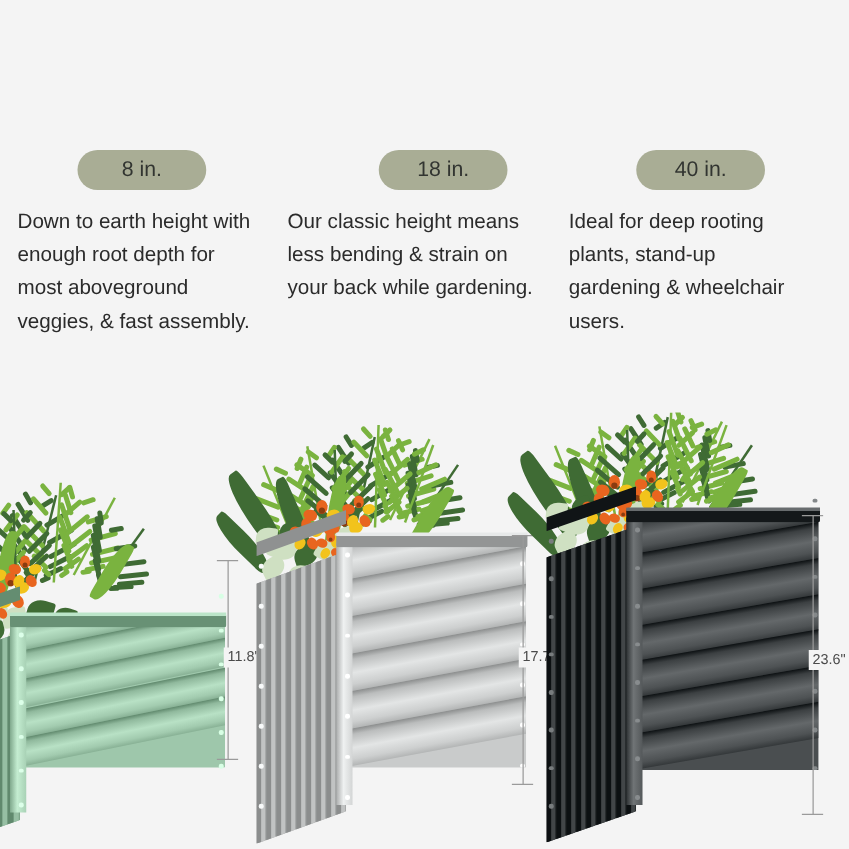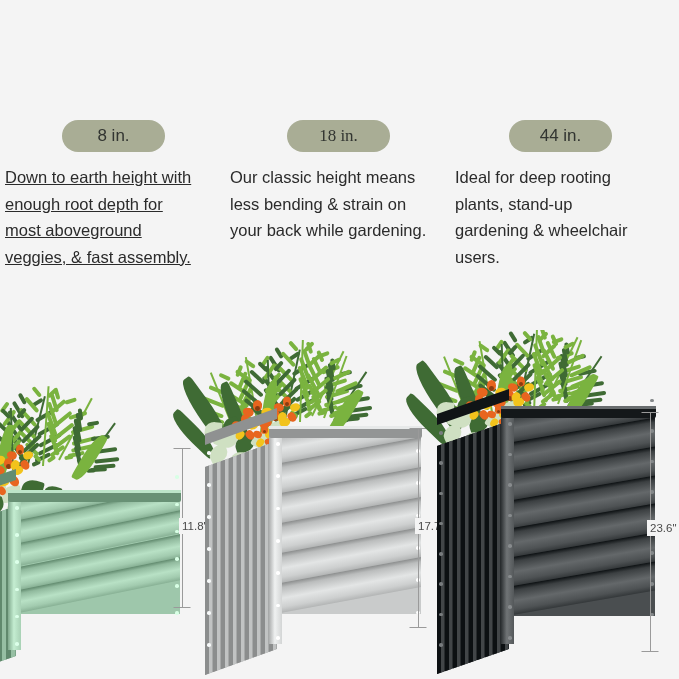--- a/index.html
+++ b/index.html
@@ -21,29 +21,29 @@
   }
 
   
   .badges{position:absolute;top:120px;left:0;width:679px;height:34px;}
   .badge{
     position:absolute;top:0;height:32px;line-height:32px;
     background:#a9ad95;border-radius:17px;
     text-align:center;color:#323531;font-size:17px;
   }
   .badge.b0{left:62px;width:103px;}
-  .badge.b1{left:287px;width:103px;font-family:Liberation Serif, serif;}
+  .badge.b1{left:303px;width:103px;}
   .badge.b2{left:509px;width:103px;}
 
   
   .col{
     position:absolute;top:164px;
     font-size:16.5px;line-height:26.5px;color:#2b2b2b;
   }
-  .col.c0{left:5px;width:190px;text-decoration:underline;}
+  .col.c0{left:14px;width:190px;}
   .col.c1{left:230px;width:200px;}
   .col.c2{left:455px;width:195px;}
 
   
   .scene{position:absolute;left:0;top:330px;width:679px;height:349px;overflow:hidden;}
 
   .planter{position:absolute;}
 
   
   .foliage{position:absolute;left:0;top:0;width:100%;height:100%;pointer-events:none;}
@@ -75,21 +75,21 @@
 </style>
 </head>
 <body style="background: rgb(244, 244, 244);">
 
 <div class="page">
 
 
   <div class="badges">
     <div class="badge b0">8 in.</div>
     <div class="badge b1">18 in.</div>
-    <div class="badge b2">44 in.</div>
+    <div class="badge b2">40 in.</div>
   </div>
 
   <div class="col c0">Down to earth height with enough root depth for most aboveground veggies, &amp; fast assembly.</div>
   <div class="col c2">Ideal for deep rooting plants, stand-up gardening &amp; wheelchair users.</div>
   <div class="col c1">Our classic height means less bending &amp; strain on your back while gardening.</div>
 
   <div class="scene">
 
     <div class="planter" id="p0" style="left:-70px;top:20px;width:250px;height:330px;">
       <div class="foliage" id="f0">

